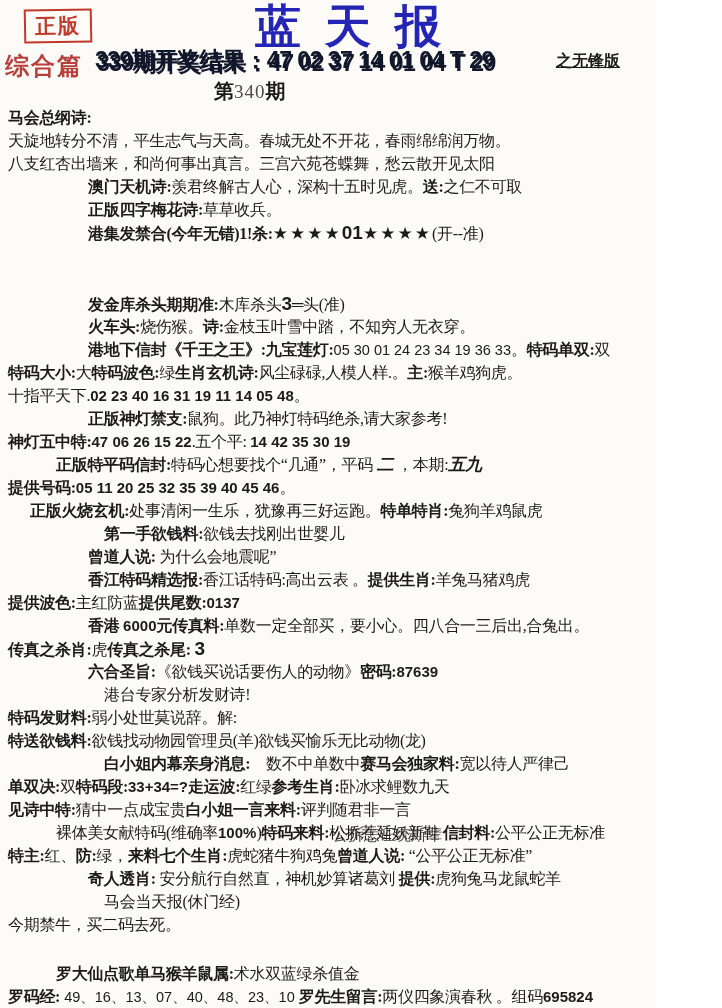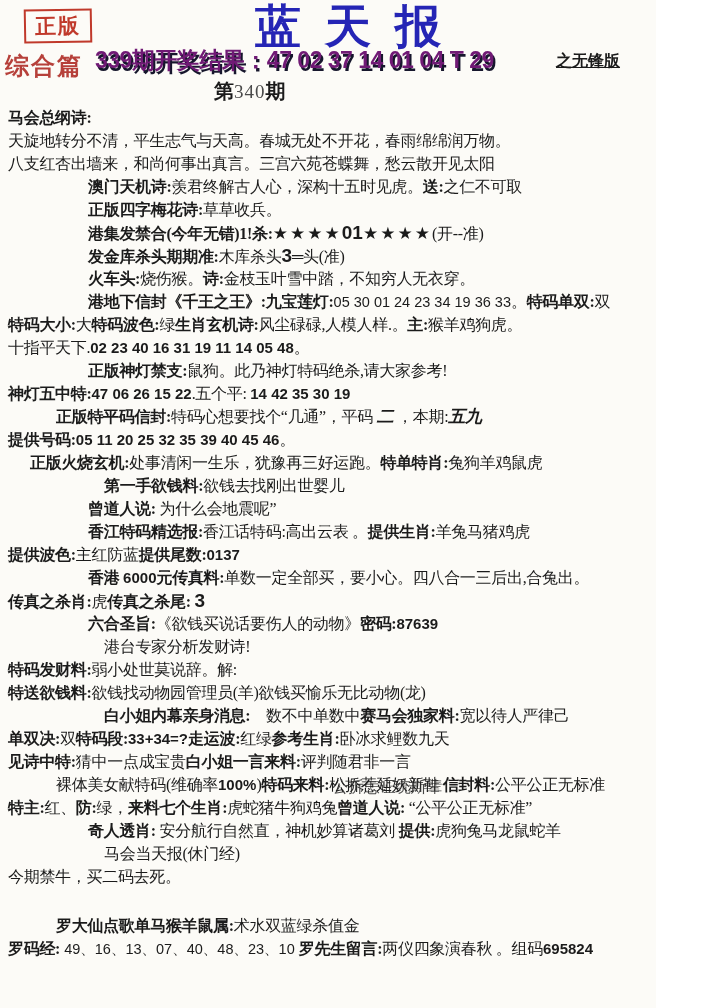--- a/index.html
+++ b/index.html
@@ -16,21 +16,21 @@
     transform:rotate(-1deg);
   }
   .title{
     position:absolute;left:255px;top:-4px;
     font-size:46px;font-weight:700;color:#2525b5;
     letter-spacing:24px;white-space:nowrap;
   }
   .announce{
     position:absolute;left:95px;top:45px;white-space:nowrap;
     font-family:"Liberation Sans","DejaVu Sans",sans-serif;
-    font-size:23px;font-weight:700;color:#701a75;
+    font-size:23px;font-weight:700;color:#0f172a;
     text-shadow:2px 3px 0 #16162c;letter-spacing:-0.5px;
   }
   .edition{position:absolute;left:556px;top:51px;font-size:16px;font-weight:700;text-decoration:underline;}
   .section{
     position:absolute;left:5px;top:50px;
     font-size:24px;font-weight:700;color:#b6403a;letter-spacing:2px;
   }
   .issue{position:absolute;left:214px;top:78px;font-size:20px;font-weight:600;white-space:nowrap;}
   .issue-num{font-weight:400;font-size:19px;color:#4a4a4a;letter-spacing:1px;}
   
@@ -56,21 +56,21 @@
   <div class="edition">之无锋版</div>
   <div class="section">综合篇</div>
   <div class="issue"><span>第</span><span class="issue-num">340</span><span>期</span></div>
   <div class="bodytext">
       <div class="line"><span class="seg-label">马会总纲诗:</span></div>
       <div class="line"><span class="seg-plain">天旋地转分不清，平生志气与天高。春城无处不开花，春雨绵绵润万物。</span></div>
       <div class="line"><span class="seg-plain">八支红杏出墙来，和尚何事出真言。三宫六苑苍蝶舞，愁云散开见太阳</span></div>
       <div class="line" style="padding-left: 80px;"><span class="seg-label">澳门天机诗:</span><span class="seg-plain">羡君终解古人心，深构十五时见虎。</span><span class="seg-label">送:</span><span class="seg-plain">之仁不可取</span></div>
       <div class="line" style="padding-left: 80px;"><span class="seg-label">正版四字梅花诗:</span><span class="seg-plain">草草收兵。</span></div>
       <div class="line" style="padding-left: 80px;"><span class="seg-label">港集发禁合(今年无错)1!杀:</span><span class="seg-star">★★★★</span><span class="seg-bignum">01</span><span class="seg-star">★★★★</span><span class="seg-plain">(开--准)</span></div>
-      <div class="line" style="padding-left: 80px;"><span class="seg-label">发金库杀头期期准:</span><span class="seg-plain">木库杀头</span><span class="seg-bignum">3</span><span class="seg-plain">═头(准)</span></div>
+      <div class="line" style="padding-left: 80px; margin-top: 48px;"><span class="seg-label">发金库杀头期期准:</span><span class="seg-plain">木库杀头</span><span class="seg-bignum">3</span><span class="seg-plain">═头(准)</span></div>
       <div class="line" style="padding-left: 80px;"><span class="seg-label">火车头:</span><span class="seg-plain">烧伤猴。</span><span class="seg-label">诗:</span><span class="seg-plain">金枝玉叶雪中踏，不知穷人无衣穿。</span></div>
       <div class="line" style="padding-left: 80px;"><span class="seg-label">港地下信封《千王之王》:</span><span class="seg-label">九宝莲灯:</span><span class="seg-num">05 30 01 24 23 34 19 36 33</span><span class="seg-plain">。</span><span class="seg-label">特码单双:</span><span class="seg-plain">双</span></div>
       <div class="line"><span class="seg-label">特码大小:</span><span class="seg-plain">大</span><span class="seg-label">特码波色:</span><span class="seg-plain">绿</span><span class="seg-label">生肖玄机诗:</span><span class="seg-plain">风尘碌碌,人模人样.。</span><span class="seg-label">主:</span><span class="seg-plain">猴羊鸡狗虎。</span></div>
       <div class="line"><span class="seg-plain">十指平天下.</span><span class="seg-numb">02 23 40 16 31 19 11 14 05 48</span><span class="seg-plain">。</span></div>
       <div class="line" style="padding-left: 80px;"><span class="seg-label">正版神灯禁支:</span><span class="seg-plain">鼠狗。此乃神灯特码绝杀,请大家参考!</span></div>
       <div class="line"><span class="seg-label">神灯五中特:</span><span class="seg-numb">47 06 26 15 22</span><span class="seg-plain">.五个平: </span><span class="seg-numb">14 42 35 30 19</span></div>
       <div class="line" style="padding-left: 48px;"><span class="seg-label">正版特平码信封:</span><span class="seg-plain">特码心想要找个“几通”，平码 </span><span class="seg-hand">二</span><span class="seg-plain"> ，本期:</span><span class="seg-hand">五九</span></div>
       <div class="line"><span class="seg-label">提供号码:</span><span class="seg-numb">05 11 20 25 32 35 39 40 45 46</span><span class="seg-plain">。</span></div>
       <div class="line" style="padding-left: 22px;"><span class="seg-label">正版火烧玄机:</span><span class="seg-plain">处事清闲一生乐，犹豫再三好运跑。</span><span class="seg-label">特单特肖:</span><span class="seg-plain">兔狗羊鸡鼠虎</span></div>
       <div class="line" style="padding-left: 96px;"><span class="seg-label">第一手欲钱料:</span><span class="seg-plain">欲钱去找刚出世婴儿</span></div>

